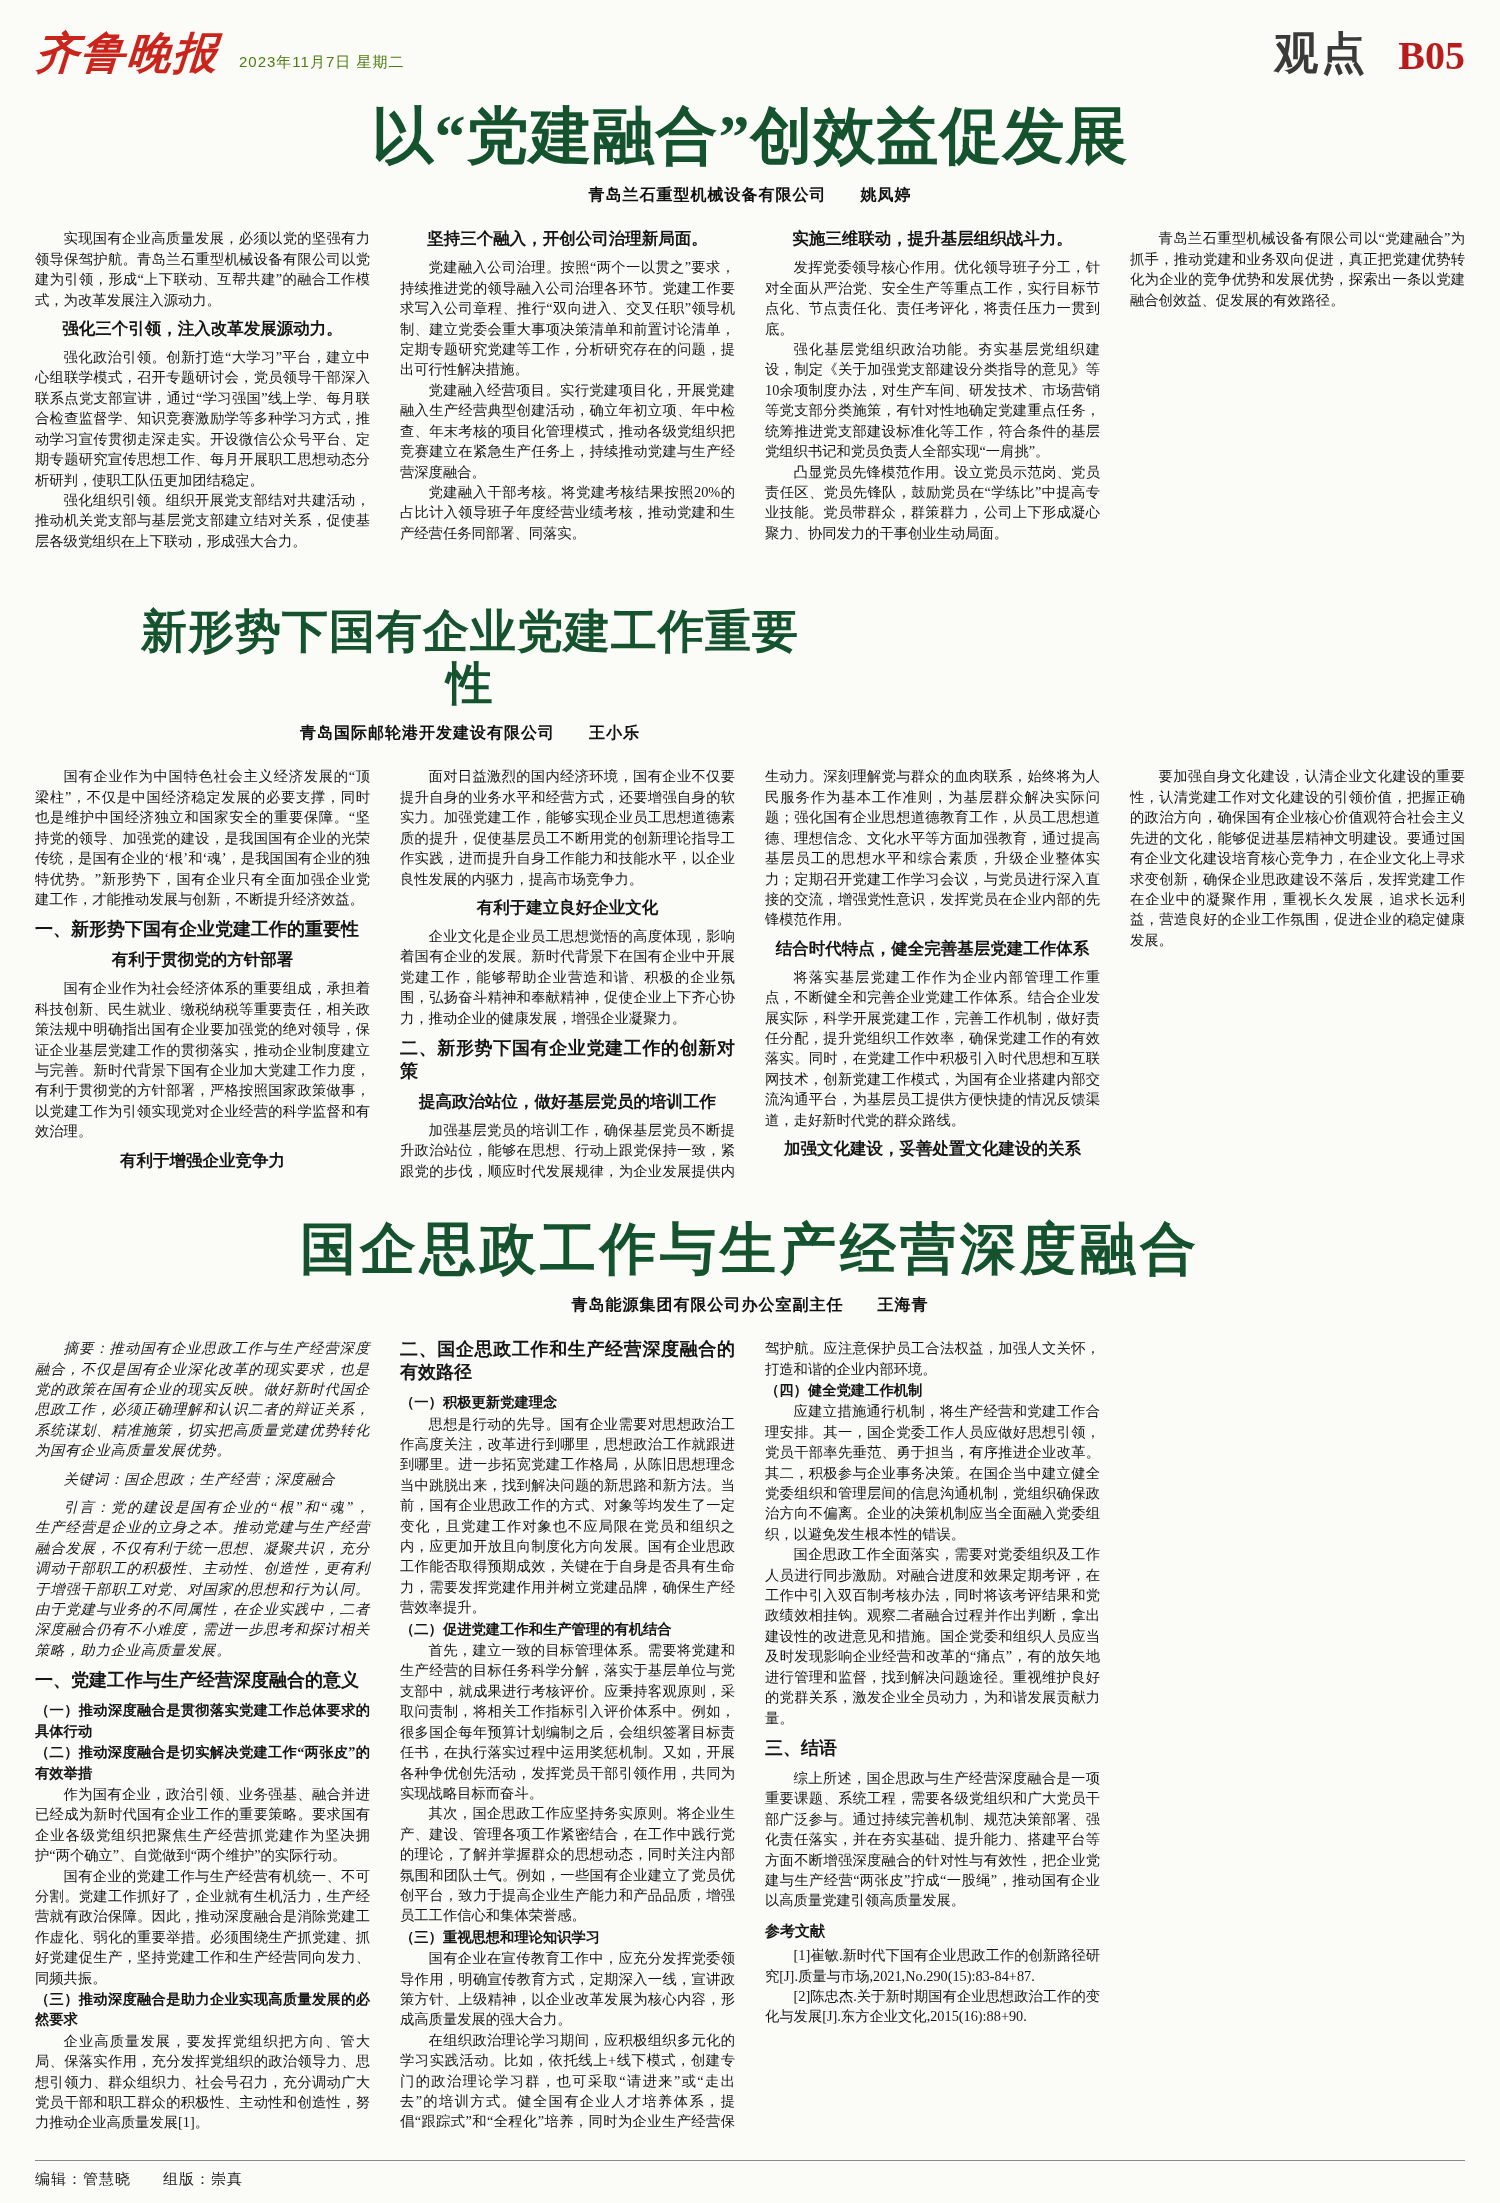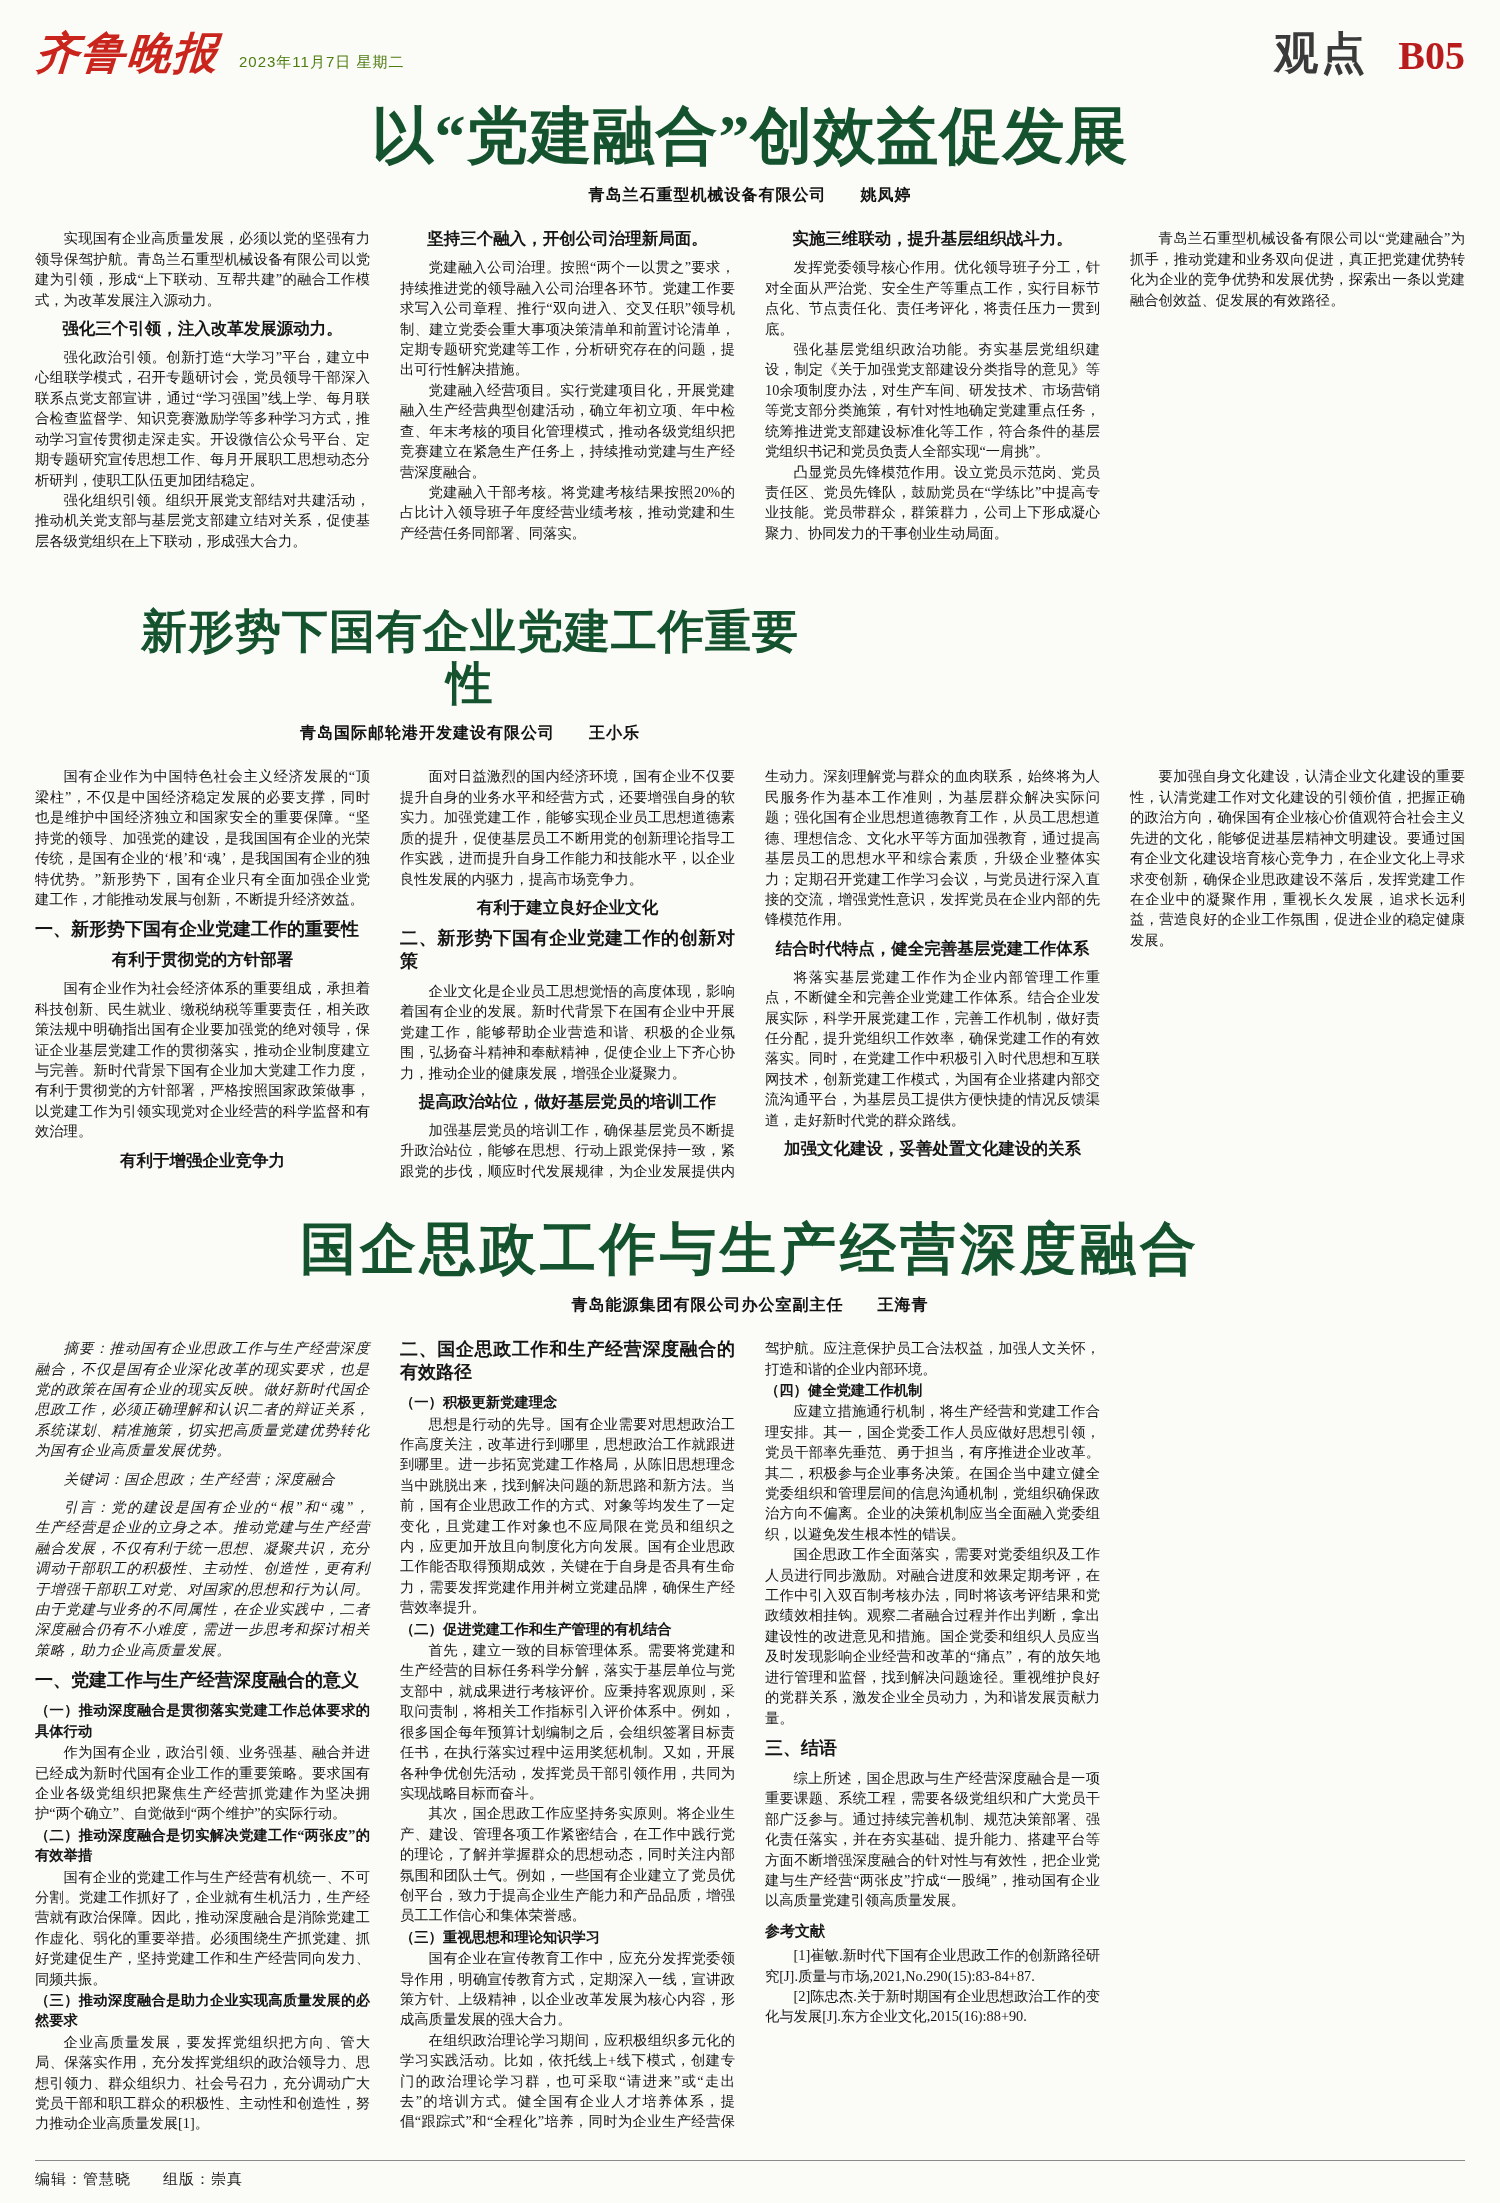--- a/index.html
+++ b/index.html
@@ -97,42 +97,42 @@
     <div class="art-title t2">新形势下国有企业党建工作重要性</div>
     <div class="art-author au2">青岛国际邮轮港开发建设有限公司　　王小乐</div>
     <div class="cols b2">
         <div class="blk p">国有企业作为中国特色社会主义经济发展的“顶梁柱”，不仅是中国经济稳定发展的必要支撑，同时也是维护中国经济独立和国家安全的重要保障。“坚持党的领导、加强党的建设，是我国国有企业的光荣传统，是国有企业的‘根’和‘魂’，是我国国有企业的独特优势。”新形势下，国有企业只有全面加强企业党建工作，才能推动发展与创新，不断提升经济效益。</div>
         <div class="blk h1">一、新形势下国有企业党建工作的重要性</div>
         <div class="blk h2">有利于贯彻党的方针部署</div>
         <div class="blk p">国有企业作为社会经济体系的重要组成，承担着科技创新、民生就业、缴税纳税等重要责任，相关政策法规中明确指出国有企业要加强党的绝对领导，保证企业基层党建工作的贯彻落实，推动企业制度建立与完善。新时代背景下国有企业加大党建工作力度，有利于贯彻党的方针部署，严格按照国家政策做事，以党建工作为引领实现党对企业经营的科学监督和有效治理。</div>
         <div class="blk h2">有利于增强企业竞争力</div>
         <div class="blk p">面对日益激烈的国内经济环境，国有企业不仅要提升自身的业务水平和经营方式，还要增强自身的软实力。加强党建工作，能够实现企业员工思想道德素质的提升，促使基层员工不断用党的创新理论指导工作实践，进而提升自身工作能力和技能水平，以企业良性发展的内驱力，提高市场竞争力。</div>
         <div class="blk h2">有利于建立良好企业文化</div>
+        <div class="blk p">企业文化是企业员工思想觉悟的高度体现，影响着国有企业的发展。新时代背景下在国有企业中开展党建工作，能够帮助企业营造和谐、积极的企业氛围，弘扬奋斗精神和奉献精神，促使企业上下齐心协力，推动企业的健康发展，增强企业凝聚力。</div>
         <div class="blk h1">二、新形势下国有企业党建工作的创新对策</div>
-        <div class="blk p">企业文化是企业员工思想觉悟的高度体现，影响着国有企业的发展。新时代背景下在国有企业中开展党建工作，能够帮助企业营造和谐、积极的企业氛围，弘扬奋斗精神和奉献精神，促使企业上下齐心协力，推动企业的健康发展，增强企业凝聚力。</div>
         <div class="blk h2">提高政治站位，做好基层党员的培训工作</div>
         <div class="blk p">加强基层党员的培训工作，确保基层党员不断提升政治站位，能够在思想、行动上跟党保持一致，紧跟党的步伐，顺应时代发展规律，为企业发展提供内生动力。深刻理解党与群众的血肉联系，始终将为人民服务作为基本工作准则，为基层群众解决实际问题；强化国有企业思想道德教育工作，从员工思想道德、理想信念、文化水平等方面加强教育，通过提高基层员工的思想水平和综合素质，升级企业整体实力；定期召开党建工作学习会议，与党员进行深入直接的交流，增强党性意识，发挥党员在企业内部的先锋模范作用。</div>
         <div class="blk h2">结合时代特点，健全完善基层党建工作体系</div>
         <div class="blk p">将落实基层党建工作作为企业内部管理工作重点，不断健全和完善企业党建工作体系。结合企业发展实际，科学开展党建工作，完善工作机制，做好责任分配，提升党组织工作效率，确保党建工作的有效落实。同时，在党建工作中积极引入时代思想和互联网技术，创新党建工作模式，为国有企业搭建内部交流沟通平台，为基层员工提供方便快捷的情况反馈渠道，走好新时代党的群众路线。</div>
         <div class="blk h2">加强文化建设，妥善处置文化建设的关系</div>
         <div class="blk p">要加强自身文化建设，认清企业文化建设的重要性，认清党建工作对文化建设的引领价值，把握正确的政治方向，确保国有企业核心价值观符合社会主义先进的文化，能够促进基层精神文明建设。要通过国有企业文化建设培育核心竞争力，在企业文化上寻求求变创新，确保企业思政建设不落后，发挥党建工作在企业中的凝聚作用，重视长久发展，追求长远利益，营造良好的企业工作氛围，促进企业的稳定健康发展。</div>
       </div>
   </div>
 
   <div class="article">
     <div class="art-title t3">国企思政工作与生产经营深度融合</div>
     <div class="art-author au3">青岛能源集团有限公司办公室副主任　　王海青</div>
     <div class="cols b3">
         <div class="blk abstract">摘要：推动国有企业思政工作与生产经营深度融合，不仅是国有企业深化改革的现实要求，也是党的政策在国有企业的现实反映。做好新时代国企思政工作，必须正确理解和认识二者的辩证关系，系统谋划、精准施策，切实把高质量党建优势转化为国有企业高质量发展优势。</div>
         <div class="blk kw">关键词：国企思政；生产经营；深度融合</div>
         <div class="blk abstract">引言：党的建设是国有企业的“根”和“魂”，生产经营是企业的立身之本。推动党建与生产经营融合发展，不仅有利于统一思想、凝聚共识，充分调动干部职工的积极性、主动性、创造性，更有利于增强干部职工对党、对国家的思想和行为认同。由于党建与业务的不同属性，在企业实践中，二者深度融合仍有不小难度，需进一步思考和探讨相关策略，助力企业高质量发展。</div>
         <div class="blk h1">一、党建工作与生产经营深度融合的意义</div>
         <div class="blk h3">（一）推动深度融合是贯彻落实党建工作总体要求的具体行动</div>
+        <div class="blk h3">（二）推动深度融合是切实解决党建工作“两张皮”的有效举措</div>
         <div class="blk p">作为国有企业，政治引领、业务强基、融合并进已经成为新时代国有企业工作的重要策略。要求国有企业各级党组织把聚焦生产经营抓党建作为坚决拥护“两个确立”、自觉做到“两个维护”的实际行动。</div>
-        <div class="blk h3">（二）推动深度融合是切实解决党建工作“两张皮”的有效举措</div>
         <div class="blk p">国有企业的党建工作与生产经营有机统一、不可分割。党建工作抓好了，企业就有生机活力，生产经营就有政治保障。因此，推动深度融合是消除党建工作虚化、弱化的重要举措。必须围绕生产抓党建、抓好党建促生产，坚持党建工作和生产经营同向发力、同频共振。</div>
         <div class="blk h3">（三）推动深度融合是助力企业实现高质量发展的必然要求</div>
         <div class="blk p">企业高质量发展，要发挥党组织把方向、管大局、保落实作用，充分发挥党组织的政治领导力、思想引领力、群众组织力、社会号召力，充分调动广大党员干部和职工群众的积极性、主动性和创造性，努力推动企业高质量发展[1]。</div>
         <div class="blk h1">二、国企思政工作和生产经营深度融合的有效路径</div>
         <div class="blk h3">（一）积极更新党建理念</div>
         <div class="blk p">思想是行动的先导。国有企业需要对思想政治工作高度关注，改革进行到哪里，思想政治工作就跟进到哪里。进一步拓宽党建工作格局，从陈旧思想理念当中跳脱出来，找到解决问题的新思路和新方法。当前，国有企业思政工作的方式、对象等均发生了一定变化，且党建工作对象也不应局限在党员和组织之内，应更加开放且向制度化方向发展。国有企业思政工作能否取得预期成效，关键在于自身是否具有生命力，需要发挥党建作用并树立党建品牌，确保生产经营效率提升。</div>
         <div class="blk h3">（二）促进党建工作和生产管理的有机结合</div>
         <div class="blk p">首先，建立一致的目标管理体系。需要将党建和生产经营的目标任务科学分解，落实于基层单位与党支部中，就成果进行考核评价。应秉持客观原则，采取问责制，将相关工作指标引入评价体系中。例如，很多国企每年预算计划编制之后，会组织签署目标责任书，在执行落实过程中运用奖惩机制。又如，开展各种争优创先活动，发挥党员干部引领作用，共同为实现战略目标而奋斗。</div>
         <div class="blk p">其次，国企思政工作应坚持务实原则。将企业生产、建设、管理各项工作紧密结合，在工作中践行党的理论，了解并掌握群众的思想动态，同时关注内部氛围和团队士气。例如，一些国有企业建立了党员优创平台，致力于提高企业生产能力和产品品质，增强员工工作信心和集体荣誉感。</div>
         <div class="blk h3">（三）重视思想和理论知识学习</div>

